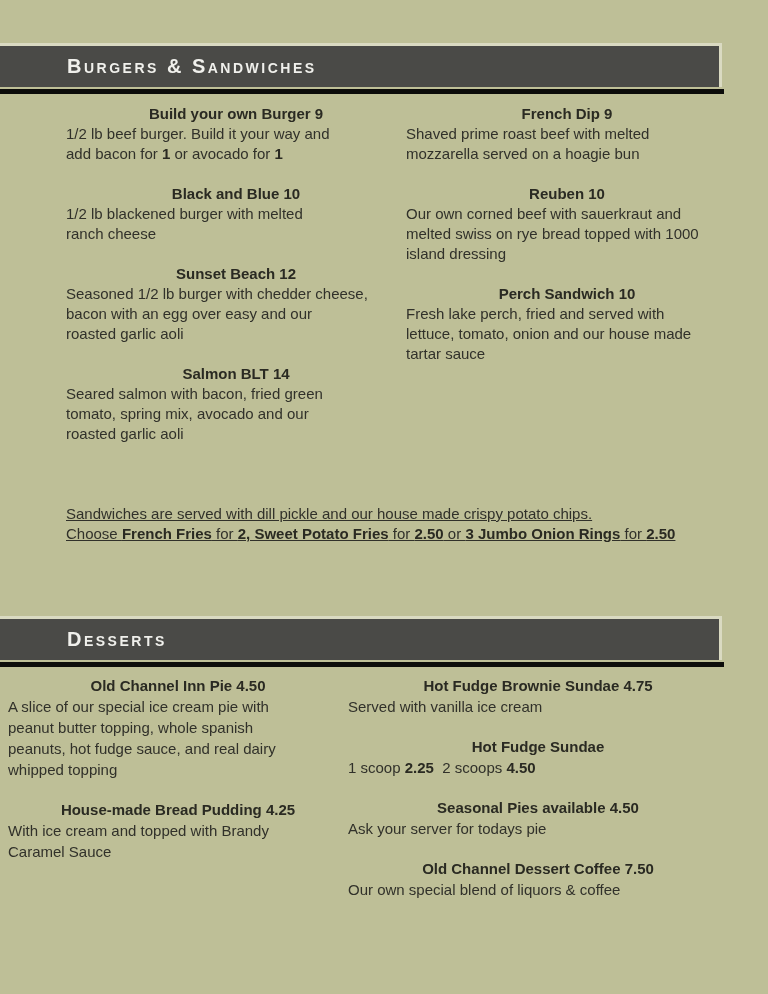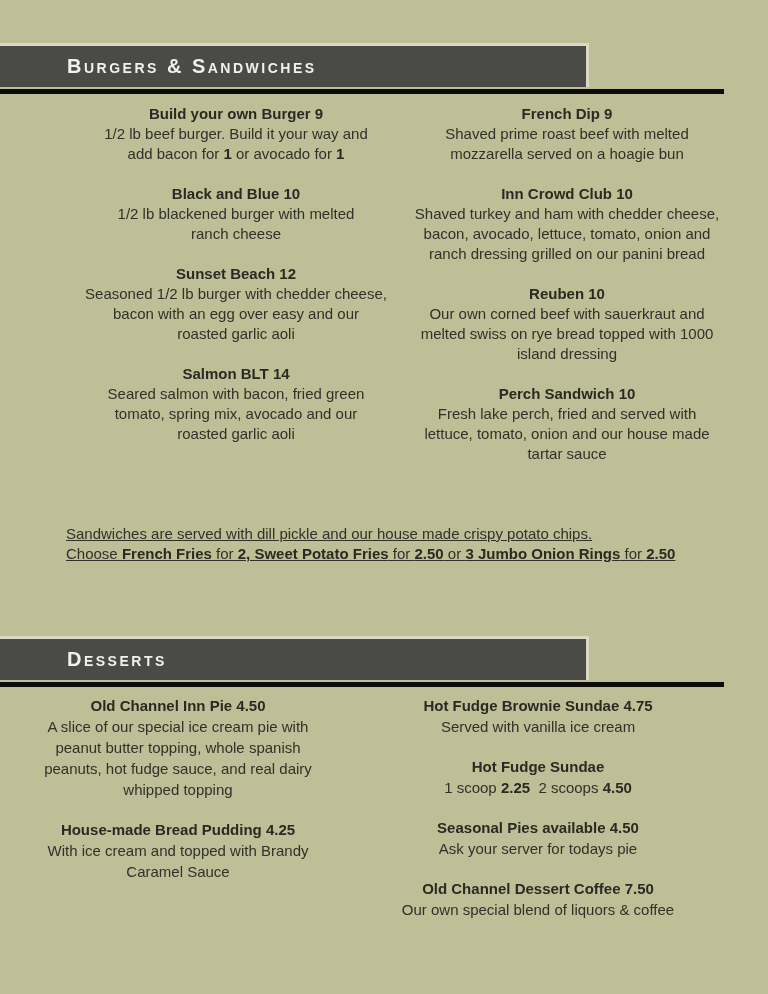--- a/index.html
+++ b/index.html
@@ -9,21 +9,21 @@
   body {
     width: 768px;
     height: 994px;
     background: #bebf97;
     font-family: "Liberation Sans", "DejaVu Sans", sans-serif;
     color: #31312a;
     overflow: hidden;
     position: relative;
   }
   .section-header .bar {
-    width: 589px;
+    width: 722px;
     height: 44px;
     background: #4a4a47;
     border-top: 3px solid #dadac2;
     border-right: 3px solid #dadac2;
     box-sizing: border-box;
     display: flex;
     align-items: center;
     padding-left: 67px;
   }
   .bar-title {
@@ -50,21 +50,20 @@
     line-height: 20px;
   }
   .item-name {
     font-weight: bold;
     color: #2a2a22;
     white-space: nowrap;
     text-align: center;
   }
   .item-desc-line {
     white-space: nowrap;
-    text-align: center;
   }
   .b {
     font-weight: bold;
     color: #2a2a22;
   }
   .notes {
     margin: 40px 40px 0 66px;
     font-size: 15px;
     line-height: 20px;
   }
@@ -110,26 +109,20 @@
           <div class="item-desc-line"><span>Seared salmon with bacon, fried green</span></div>
           <div class="item-desc-line"><span>tomato, spring mix, avocado and our</span></div>
           <div class="item-desc-line"><span>roasted garlic aoli</span></div>
         </div>
       </div>
     <div class="col">
         <div class="item">
           <div class="item-name">French Dip 9</div>
           <div class="item-desc-line"><span>Shaved prime roast beef with melted</span></div>
           <div class="item-desc-line"><span>mozzarella served on a hoagie bun</span></div>
-        </div>
-        <div class="item">
-          <div class="item-name">Inn Crowd Club 10</div>
-          <div class="item-desc-line"><span>Shaved turkey and ham with chedder cheese,</span></div>
-          <div class="item-desc-line"><span>bacon, avocado, lettuce, tomato, onion and</span></div>
-          <div class="item-desc-line"><span>ranch dressing grilled on our panini bread</span></div>
         </div>
         <div class="item">
           <div class="item-name">Reuben 10</div>
           <div class="item-desc-line"><span>Our own corned beef with sauerkraut and</span></div>
           <div class="item-desc-line"><span>melted swiss on rye bread topped with 1000</span></div>
           <div class="item-desc-line"><span>island dressing</span></div>
         </div>
         <div class="item">
           <div class="item-name">Perch Sandwich 10</div>
           <div class="item-desc-line"><span>Fresh lake perch, fried and served with</span></div>

